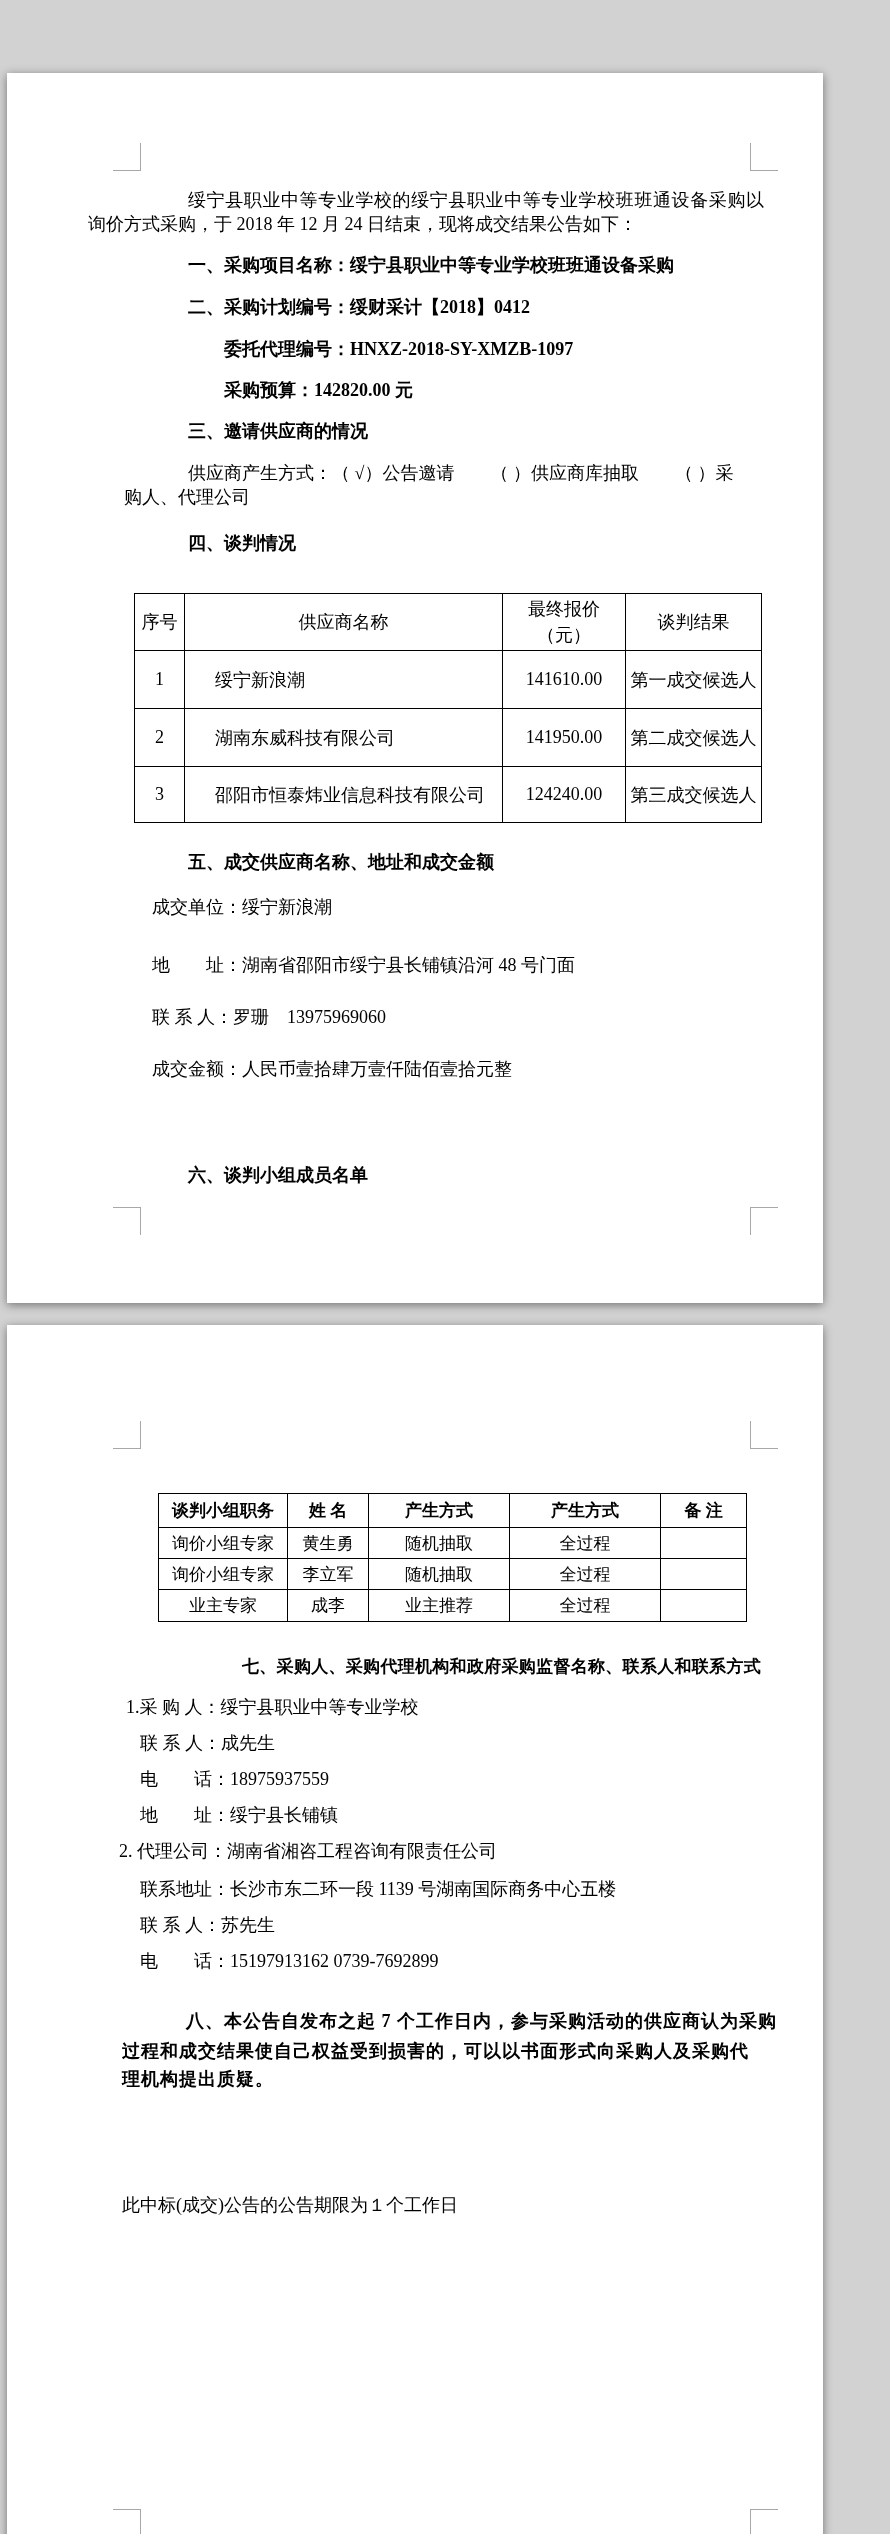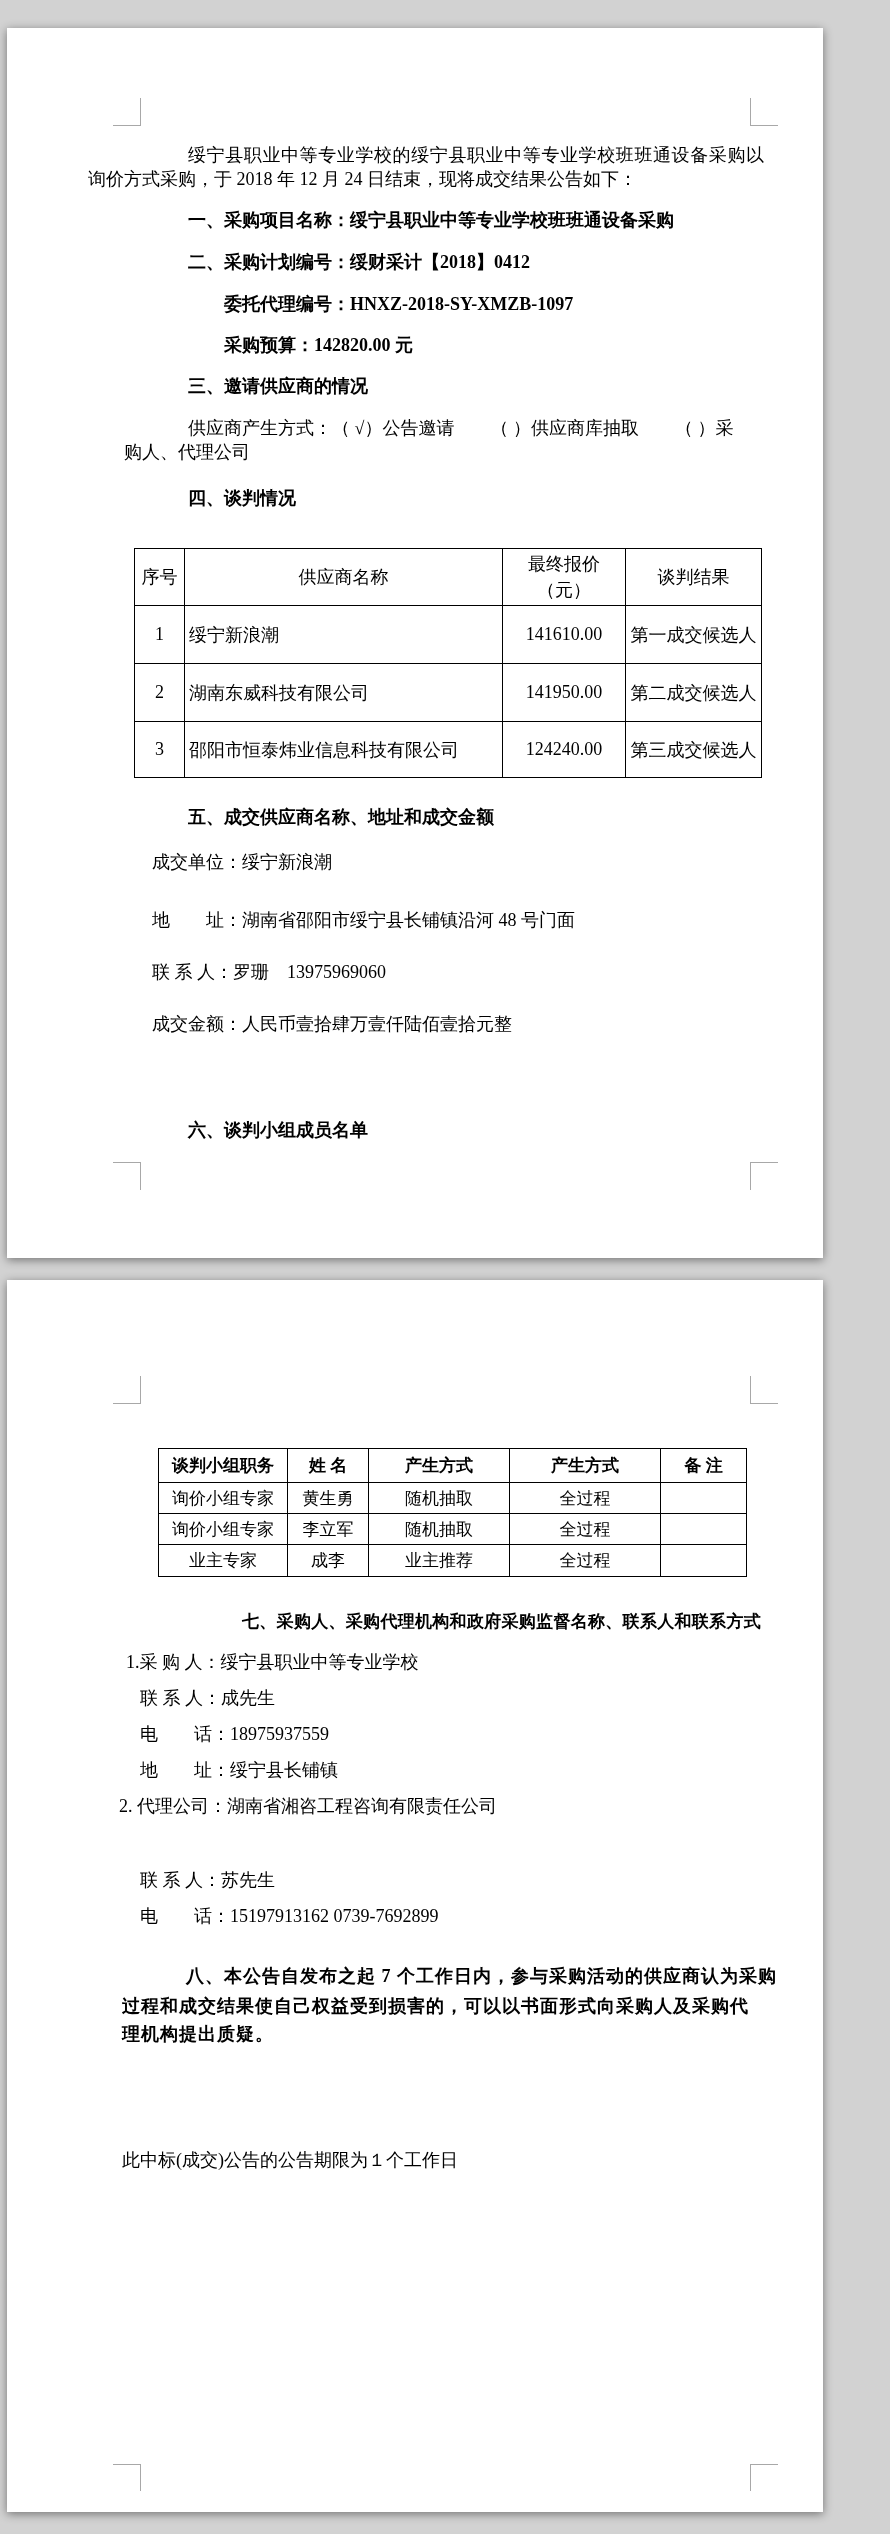--- a/index.html
+++ b/index.html
@@ -5,34 +5,35 @@
   html,body{margin:0;padding:0;}
   body{
     width:890px;height:2534px;position:relative;overflow:hidden;
     background:#d2d2d2;
     font-family:"Liberation Serif","DejaVu Serif",serif;
     color:#000;
   }
   .page{
     position:absolute;left:7px;width:816px;background:#ffffff;
     box-shadow:0 2px 9px rgba(0,0,0,.45);
+    margin-top:45px;
   }
   #page1{top:28px;height:1230px;}
   #page2{top:1280px;height:1232px;}
   .tl{ 
     position:absolute;height:24px;line-height:24px;
     font-size:18px;white-space:pre;
   }
   .b{font-weight:700;}
   .mark{position:absolute;background:#a8a8a8;}
   table{border-collapse:collapse;position:absolute;table-layout:fixed;}
   td,th{border:1px solid #000;font-weight:400;font-size:18px;
         text-align:center;vertical-align:middle;padding:0;overflow:hidden;}
   #table1{left:127px;top:520px;width:627px;}
-  #table1 td.name{text-align:left;padding-left:4px;}
+  #table1 td.name{text-align:left;padding-left:30px;}
   #table1 .wrap{white-space:pre-line;line-height:26px;}
   #table2{left:151px;top:168px;width:588px;font-size:17px;}
   #table2 th{font-weight:700;font-size:17px;}
   #table2 td{font-size:17px;}
 </style>
 </head>
 <body>
 
 <div class="page" id="page1">
 
@@ -153,20 +154,21 @@
     </table>
 
   <div class="tl b" style="left:235px;top:330px;font-size:17px;letter-spacing:.3px;">七、采购人、采购代理机构和政府采购监督名称、联系人和联系方式</div>
 
   <div class="tl" style="left:119px;top:370px;">1.采 购 人：绥宁县职业中等专业学校</div>
   <div class="tl" style="left:133px;top:406px;">联 系 人：成先生</div>
   <div class="tl" style="left:133px;top:442px;">电　　话：18975937559</div>
   <div class="tl" style="left:133px;top:478px;">地　　址：绥宁县长铺镇</div>
 
   <div class="tl" style="left:112px;top:514px;">2. 代理公司：湖南省湘咨工程咨询有限责任公司</div>
+  <div class="tl" style="left:133px;top:552px;">联系地址：长沙市东二环一段 1139 号湖南国际商务中心五楼</div>
   <div class="tl" style="left:133px;top:588px;">联 系 人：苏先生</div>
   <div class="tl" style="left:133px;top:624px;">电　　话：15197913162 0739-7692899</div>
 
   <div class="tl b" style="left:179px;top:684px;letter-spacing:1px;">八、本公告自发布之起 7 个工作日内，参与采购活动的供应商认为采购</div>
   <div class="tl b" style="left:115px;top:714px;letter-spacing:1px;">过程和成交结果使自己权益受到损害的，可以以书面形式向采购人及采购代</div>
   <div class="tl b" style="left:115px;top:742px;letter-spacing:1px;">理机构提出质疑。</div>
 
   <div class="tl" style="left:115px;top:868px;">此中标(成交)公告的公告期限为１个工作日</div>
 </div>
 

